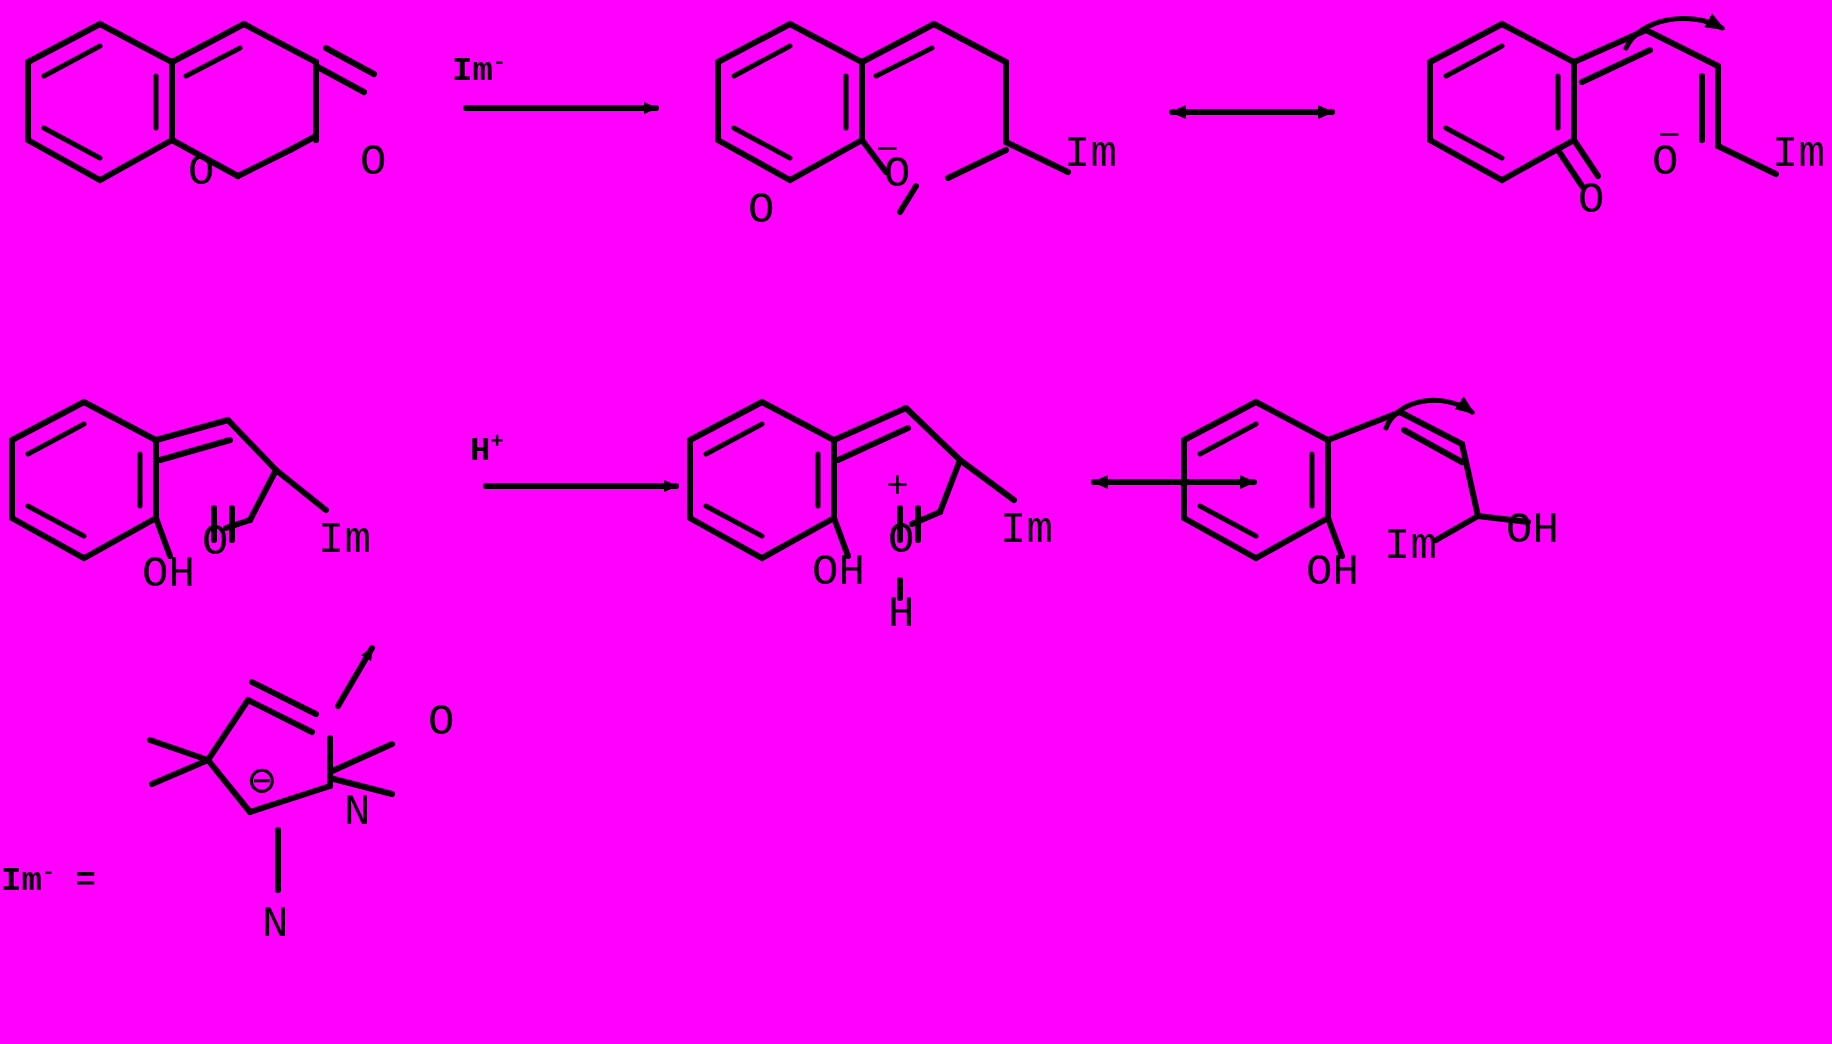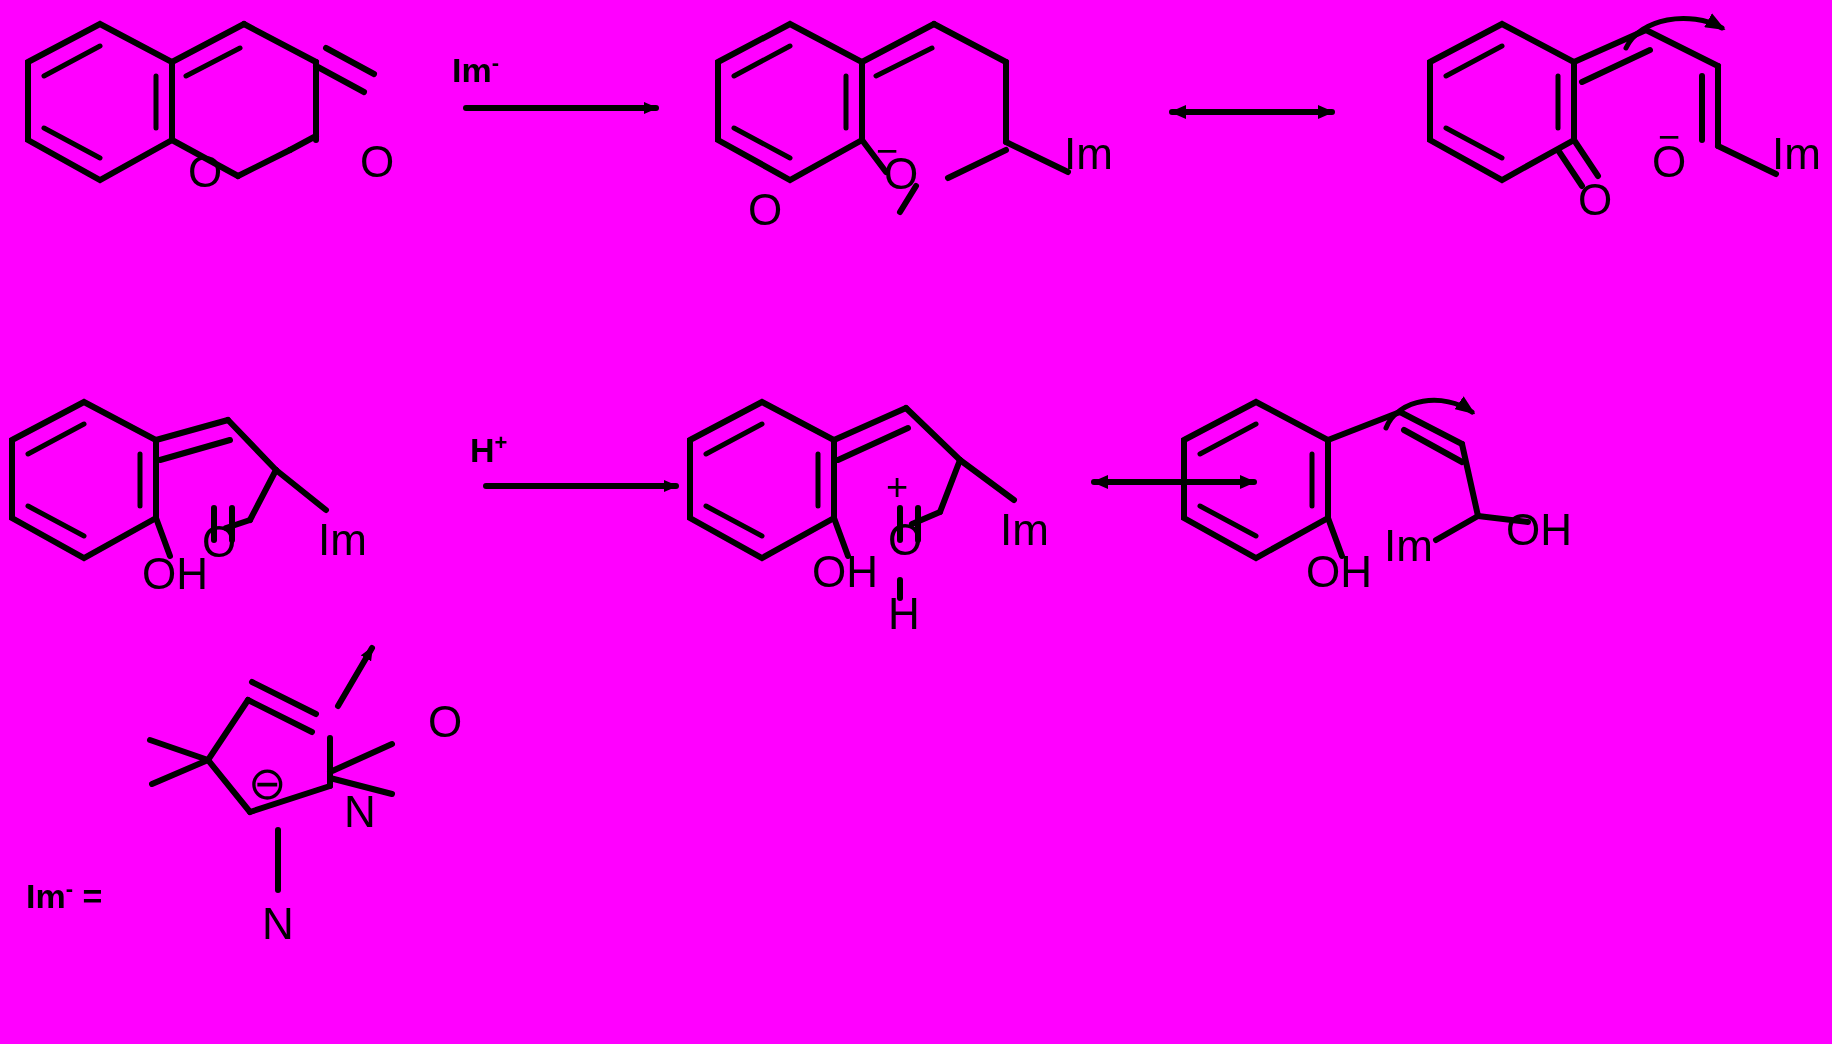--- a/index.html
+++ b/index.html
@@ -18,21 +18,21 @@
   .svg-layer {
     position: absolute;
     left: 0;
     top: 0;
     width: 1832px;
     height: 1044px;
   }
   .lbl {
     position: absolute;
     color: #000000;
-    font-family: Liberation Sans, sans-serif;
+    font-family: Liberation Mono, monospace;
     white-space: nowrap;
     line-height: 1;
   }
   .atom {
     font-size: 44px;
   }
   .reagent {
     font-size: 34px;
     font-weight: bold;
   }
@@ -227,21 +227,21 @@
   <div class="lbl atom" style="left:888px; top:518px;">O</div>
   <div class="lbl atom" style="left:888px; top:592px;">H</div>
   <div class="lbl charge" style="left:886px; top:468px;">+</div>
   <div class="lbl atom" style="left:1000px; top:508px;">Im</div>
 
   <div class="lbl atom" style="left:1306px; top:550px;">OH</div>
   <div class="lbl atom" style="left:1506px; top:508px;">OH</div>
   <div class="lbl atom" style="left:1384px; top:524px;">Im</div>
   <div class="lbl charge" style="left:1584px; top:420px;"></div>
 
-  <div class="lbl keydef" style="left:26px; top:862px;margin-top:16px;">
+  <div class="lbl keydef" style="left:1px; top:862px;">
     <span>Im</span><span class="sup">-</span>
     <span>=</span>
   </div>
   <div class="lbl atom" style="left:428px; top:700px;">O</div>
   <div class="lbl atom" style="left:344px; top:790px;">N</div>
   <div class="lbl atom" style="left:262px; top:902px;">N</div>
   <div class="lbl charge" style="left:248px; top:760px; font-size:46px;">⊖</div>
 
 </div>
 

